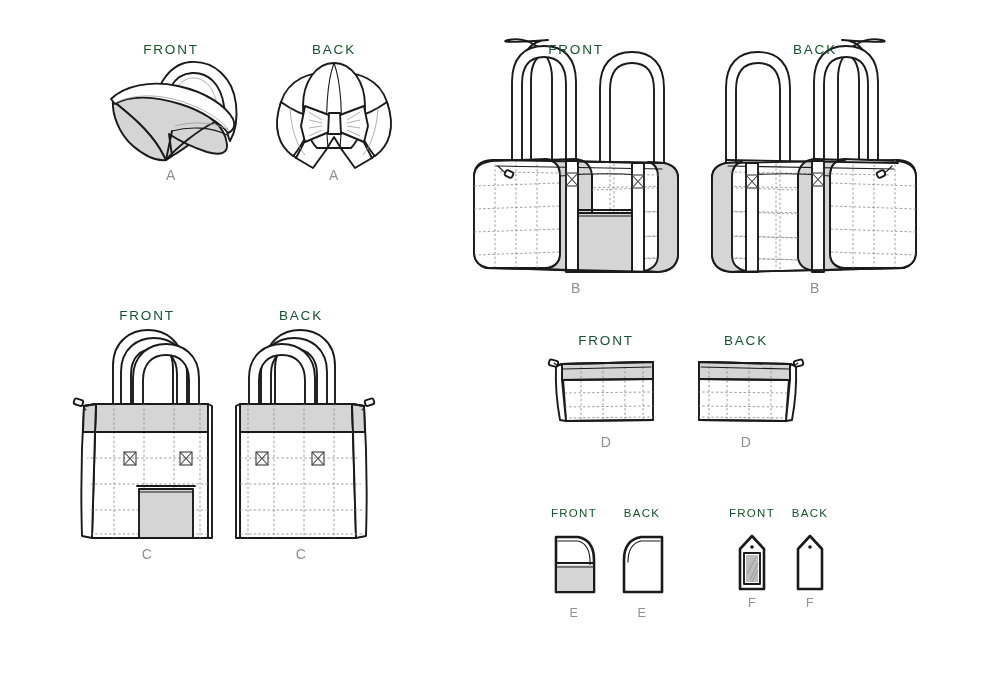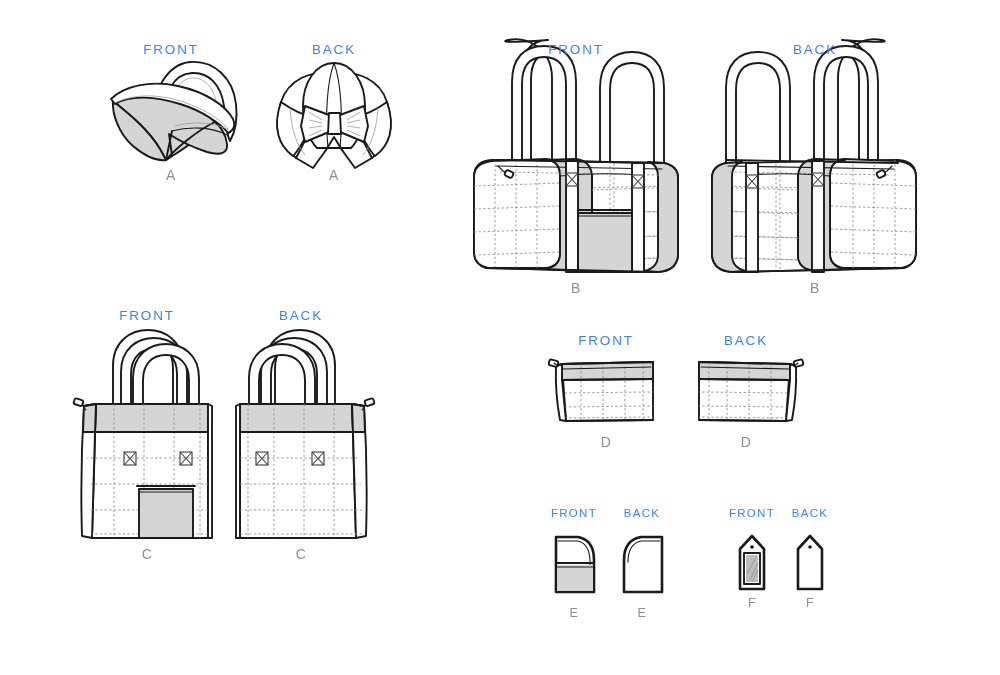--- a/index.html
+++ b/index.html
@@ -16,21 +16,21 @@
     font-family: "Liberation Sans", sans-serif;
   }
   #sheet {
     position: absolute;
     left: 0; top: 0;
     width: 1000px;
     height: 675px;
   }
   .lbl {
     position: absolute;
-    color: #3b82f6;
+    color: #14532d;
     font-family: "Liberation Sans", sans-serif;
     font-size: 13px;
     letter-spacing: 1.6px;
     white-space: nowrap;
     user-select: none;
   }
   .lbl.view {
     font-size: 13.5px;
     letter-spacing: 1.8px;
   }

